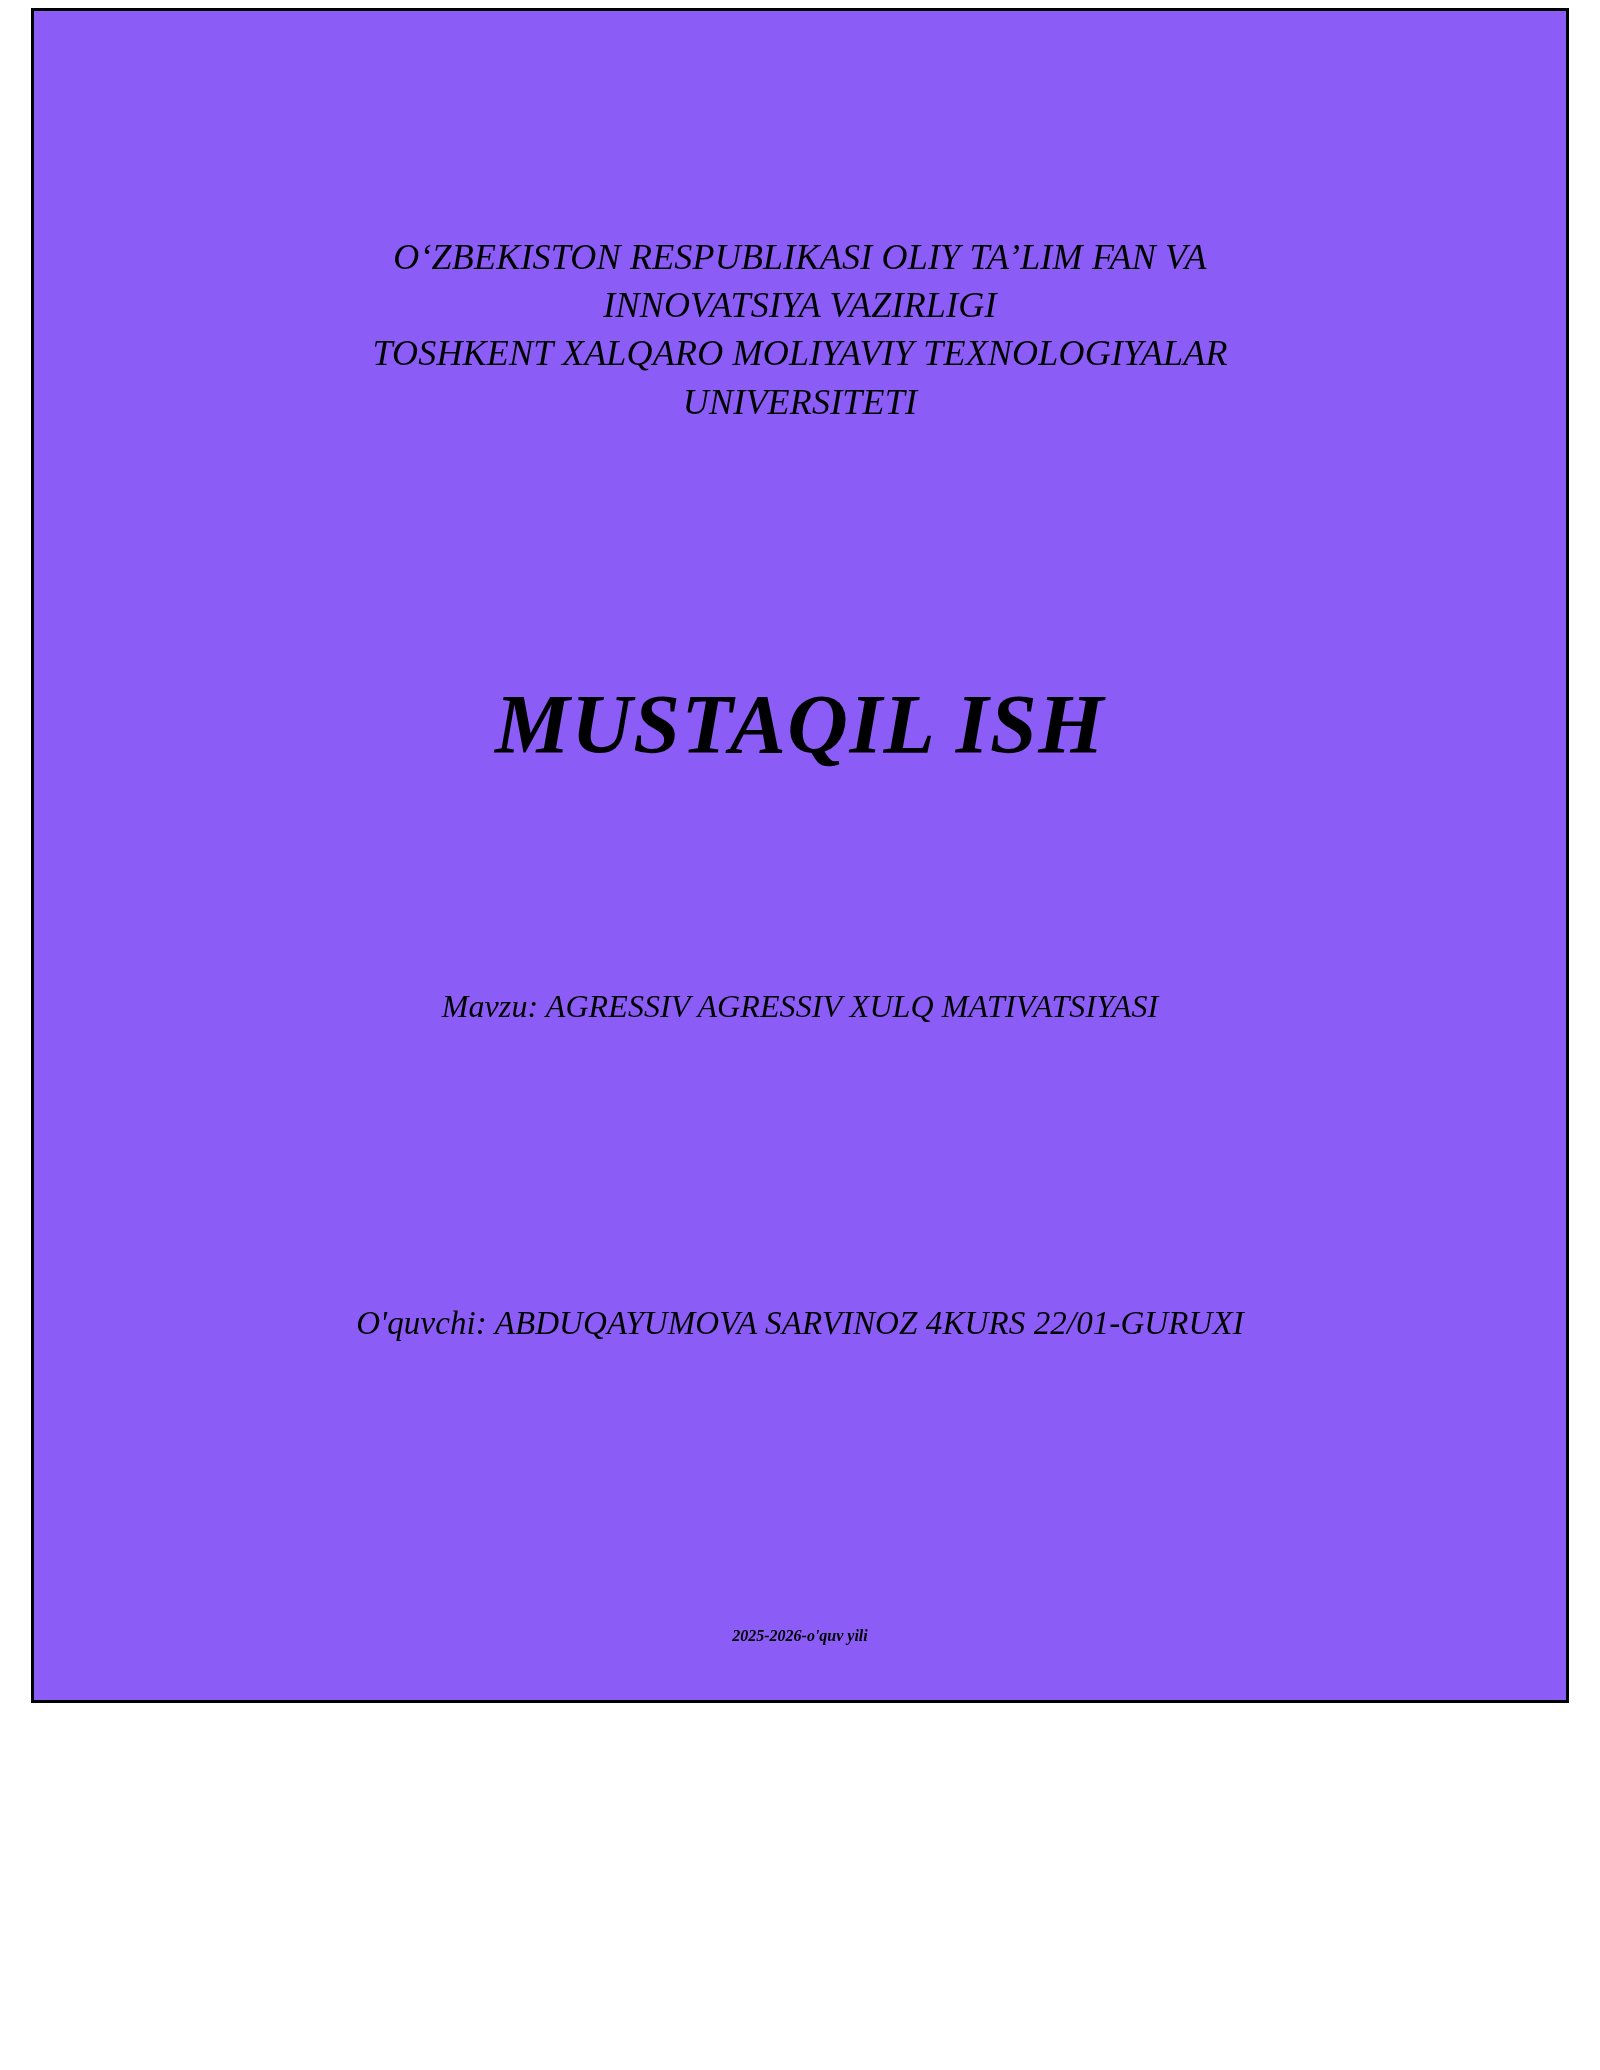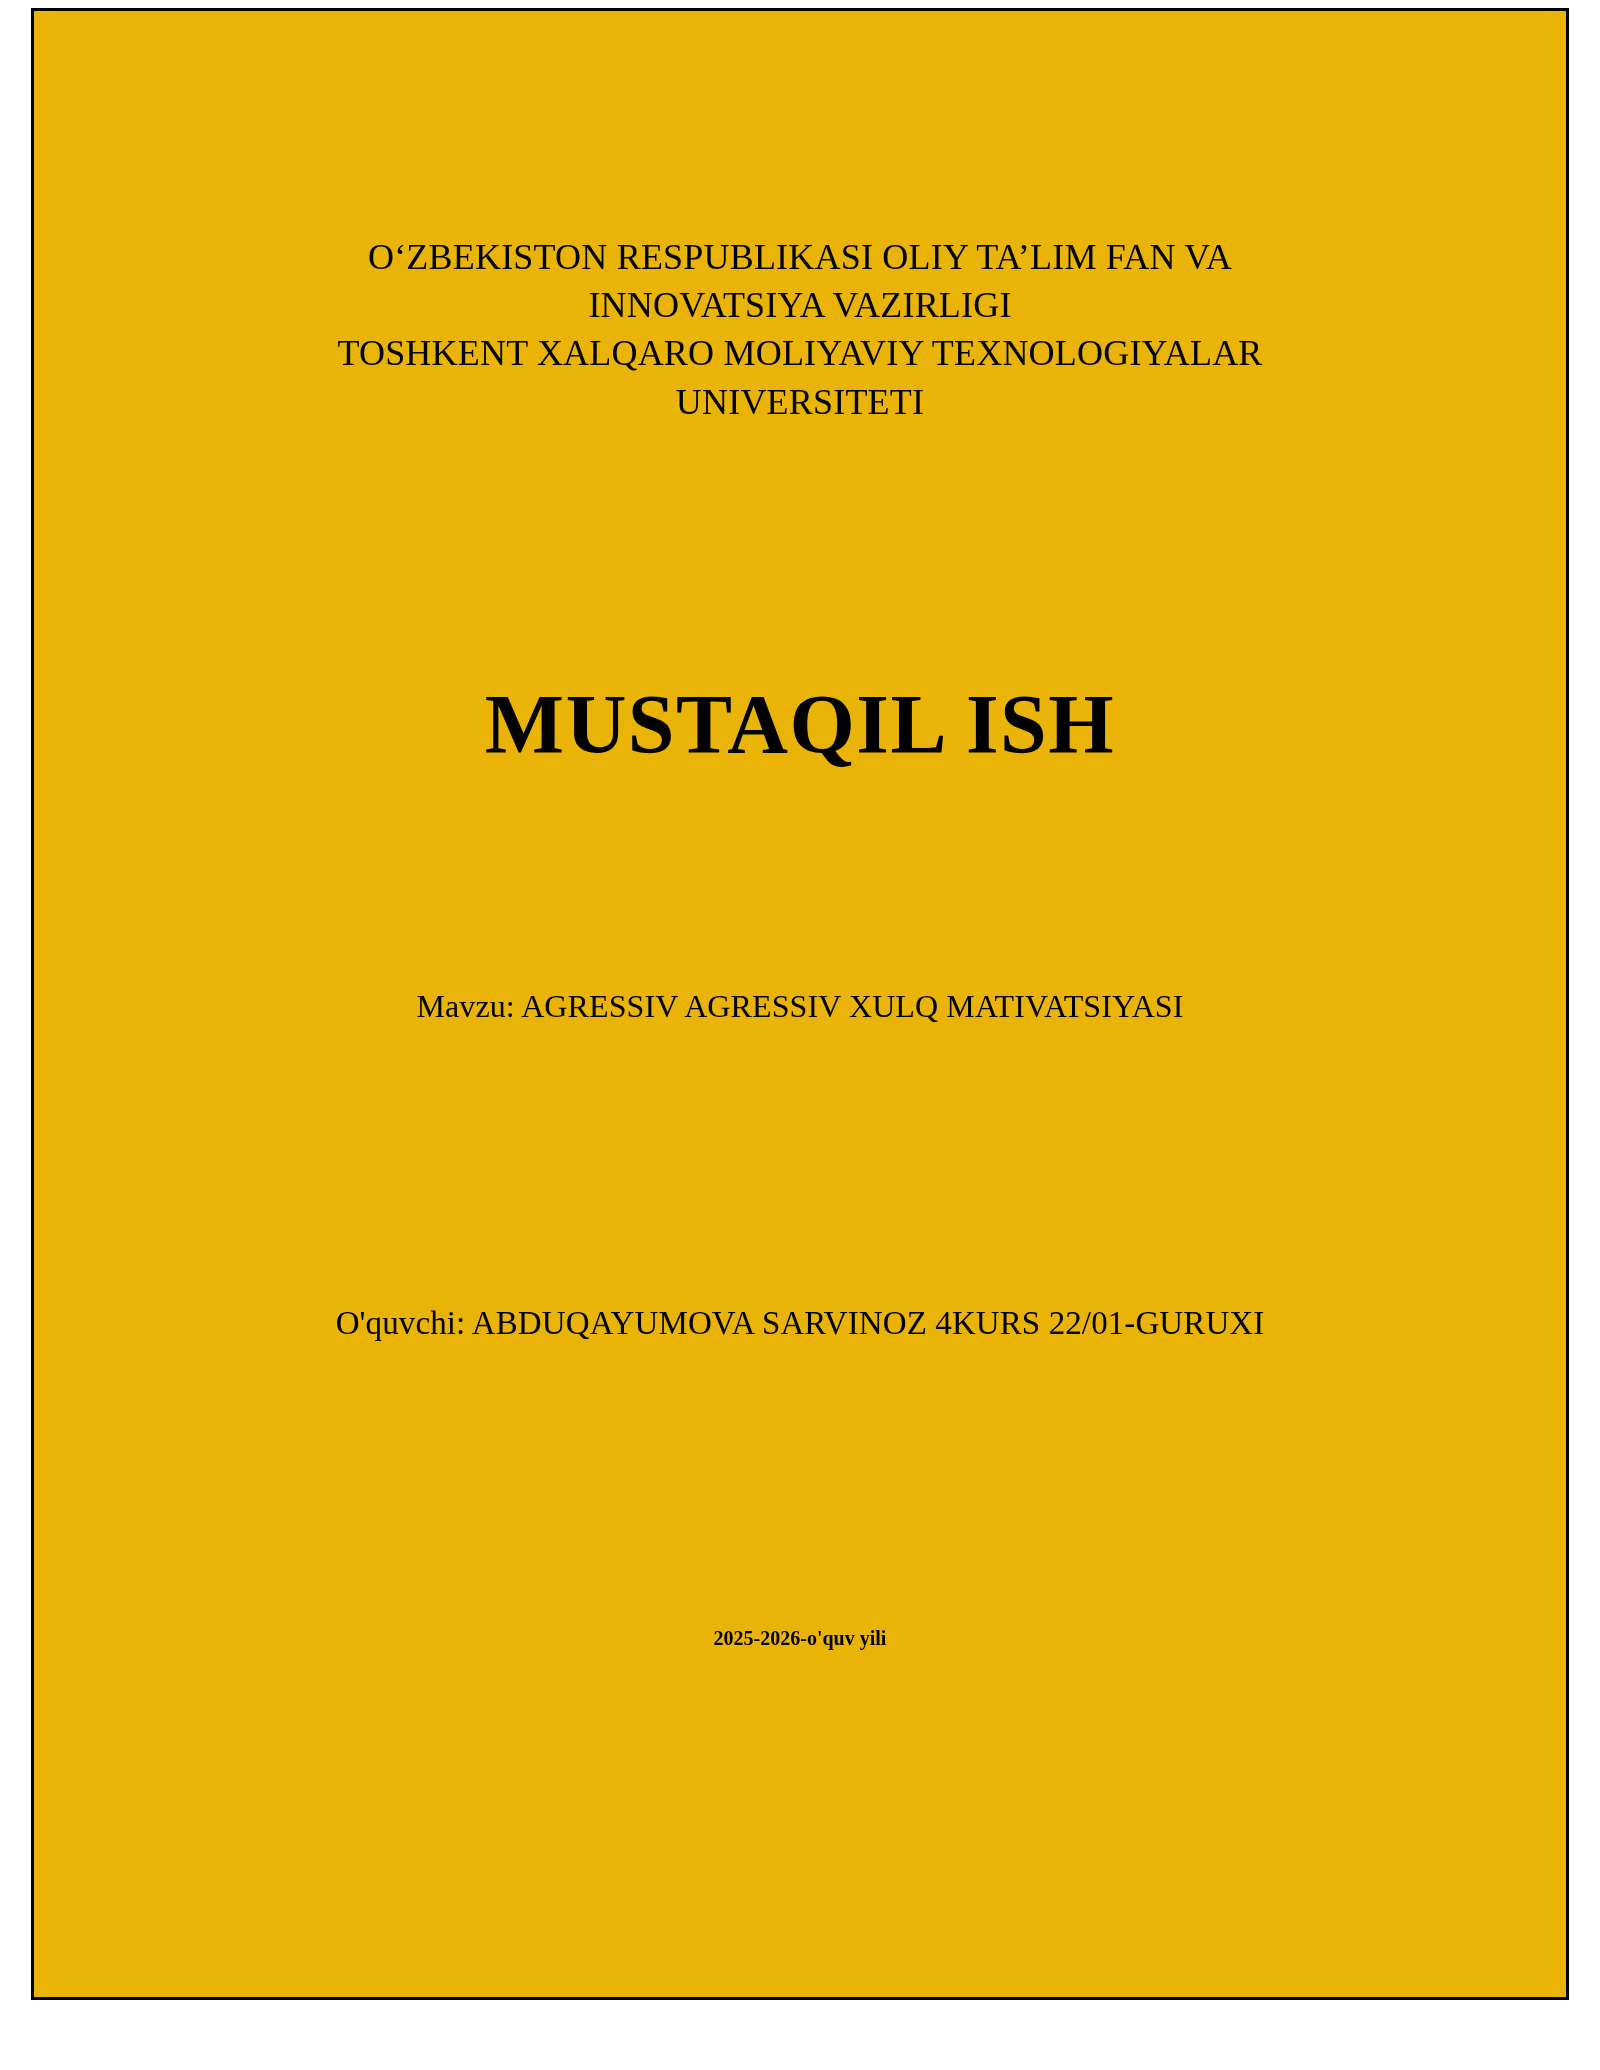--- a/index.html
+++ b/index.html
@@ -14,26 +14,27 @@
     background: #ffffff;
     position: relative;
     display: flex;
     justify-content: center;
     align-items: flex-start;
     font-family: "Liberation Serif", serif;
   }
   .sheet {
     box-sizing: border-box;
     width: 1538px;
-    height: 1992px;
+    height: 1695px;
     margin-top: 8px;
     border: 3px solid #000000;
-    background: #eab308;
+    background: #8b5cf6;
     position: relative;
     overflow: hidden;
+    font-style: italic;
   }
   .content {
     box-sizing: border-box;
     width: 100%;
     height: 100%;
     padding: 0 240px;
     display: flex;
     flex-direction: column;
     align-items: center;
   }
@@ -66,21 +67,21 @@
   }
   .student-line {
     margin-top: 280px;
     font-size: 33px;
     color: #000000;
     text-align: left;
     letter-spacing: 0.1px;
   }
   .year-line {
     margin-top: 285px;
-    font-size: 20px;
+    font-size: 16px;
     font-weight: bold;
     color: #000000;
     text-align: center;
   }
 </style>
 </head>
 <body>
 
 <div class="page">
   <div class="sheet">

